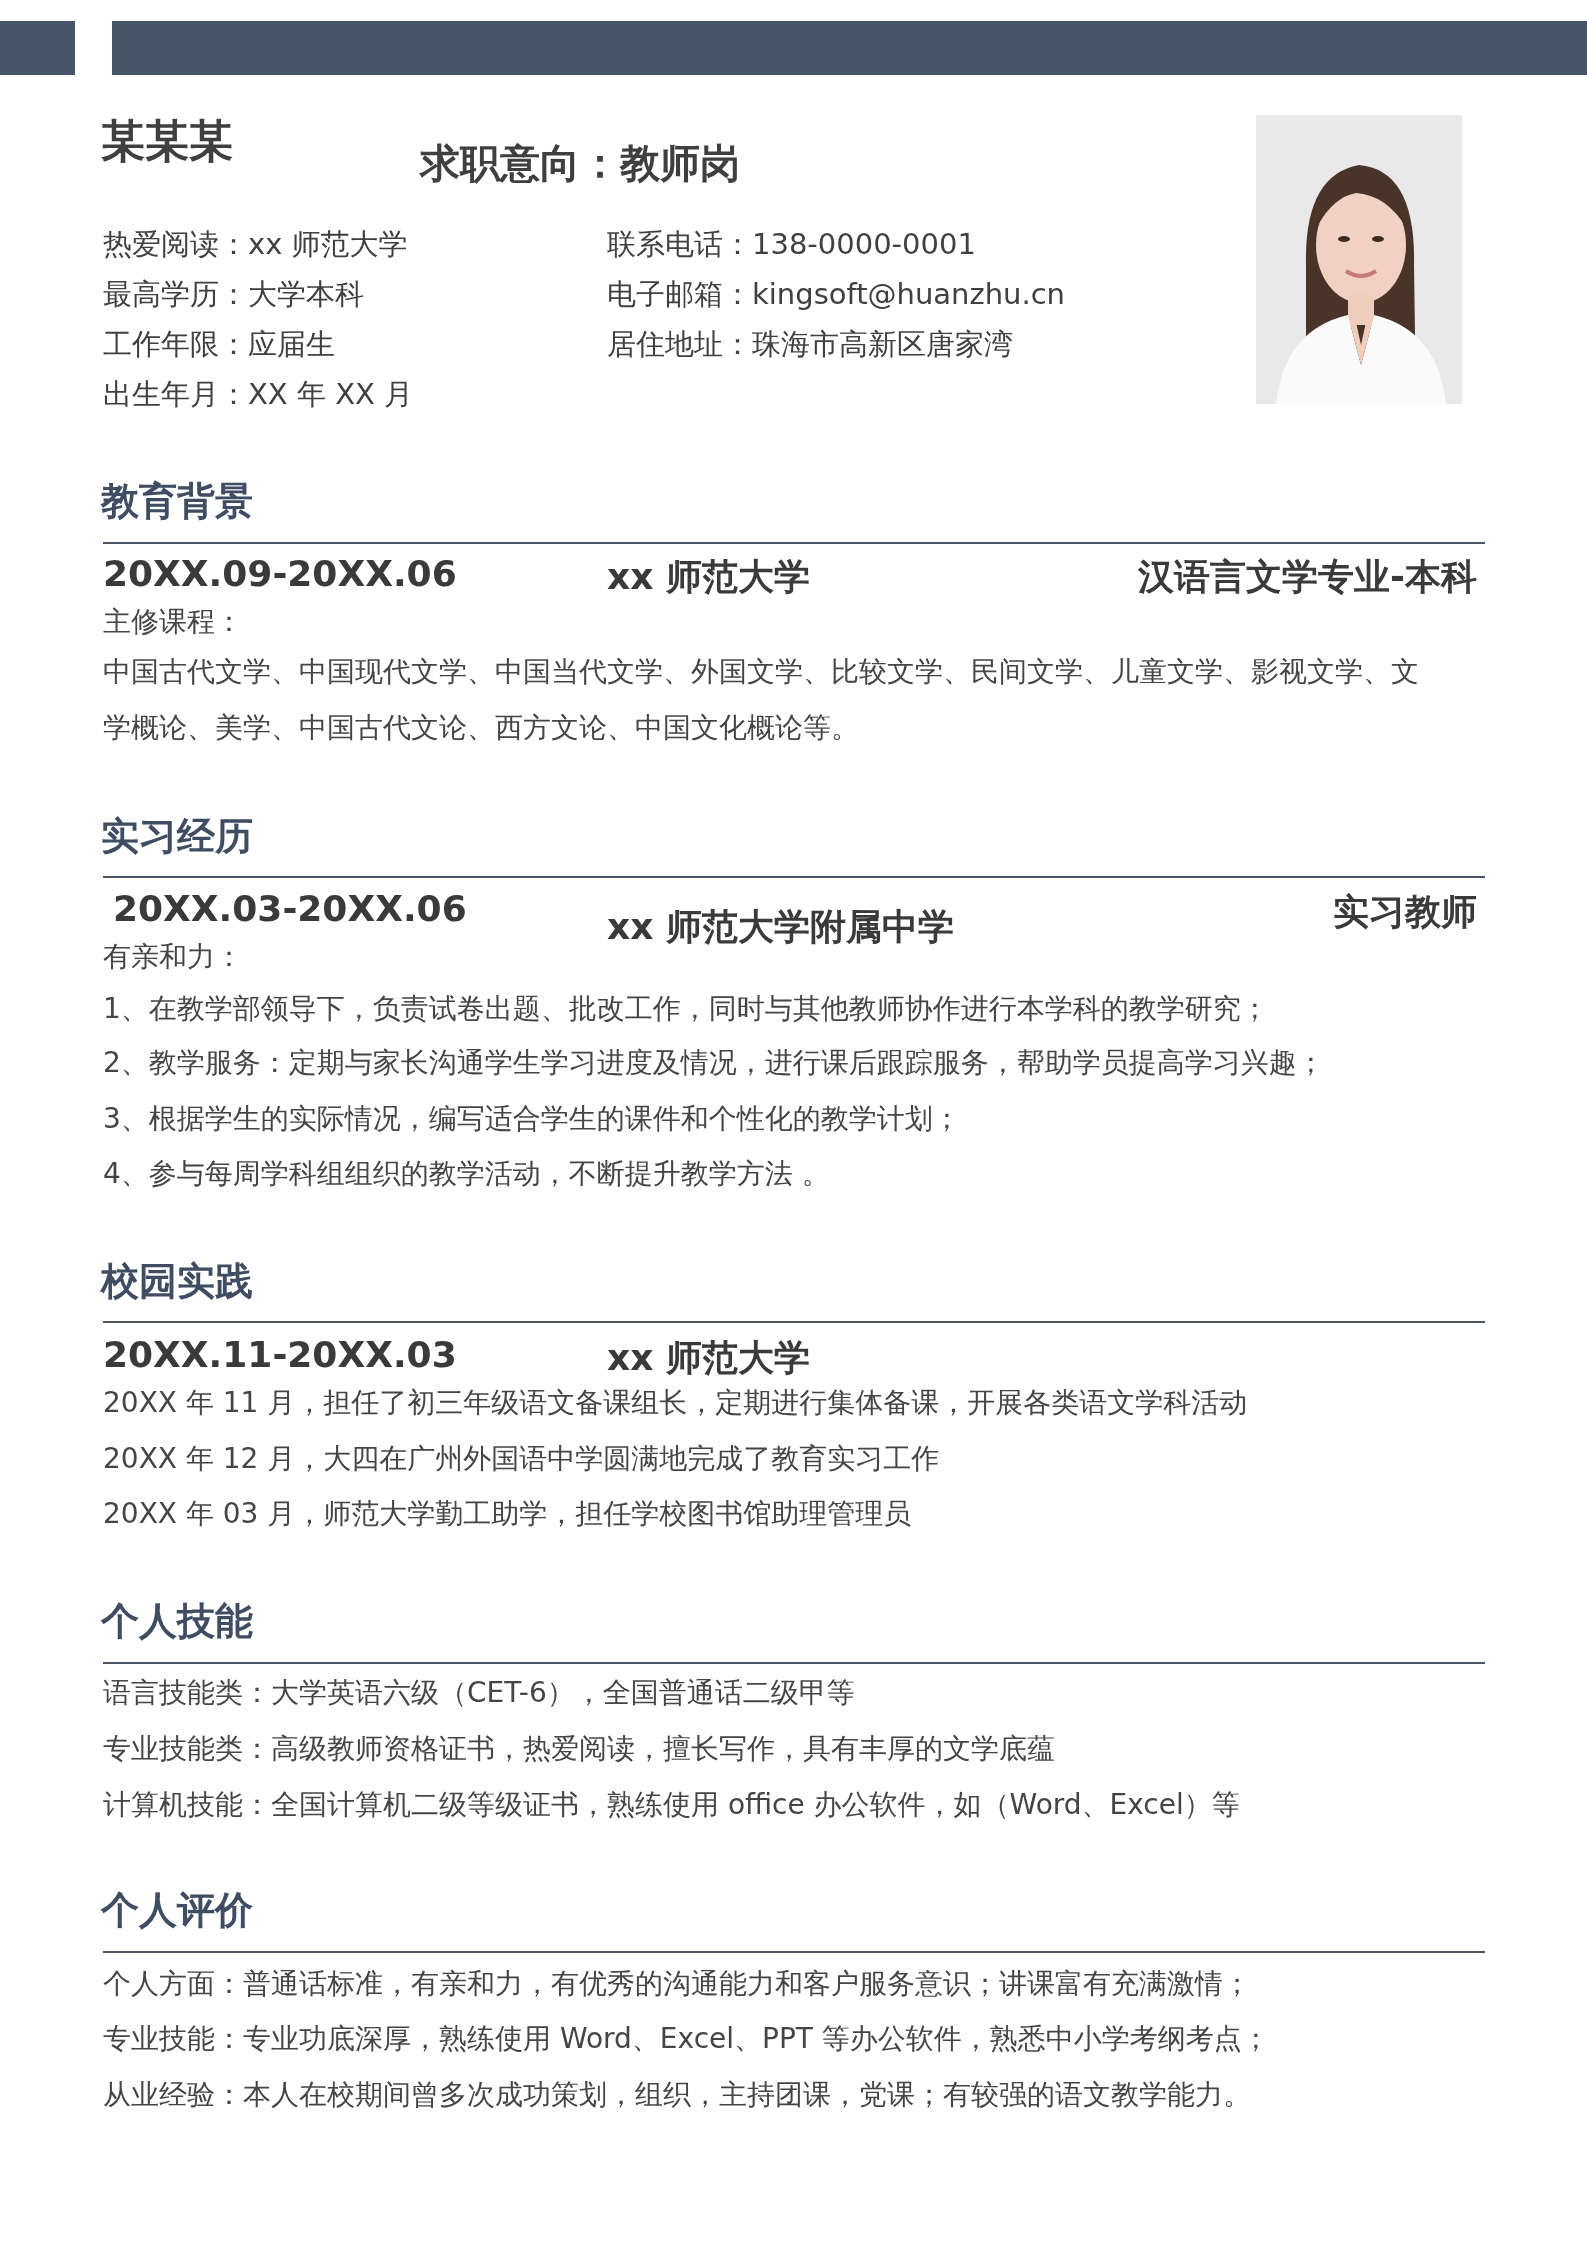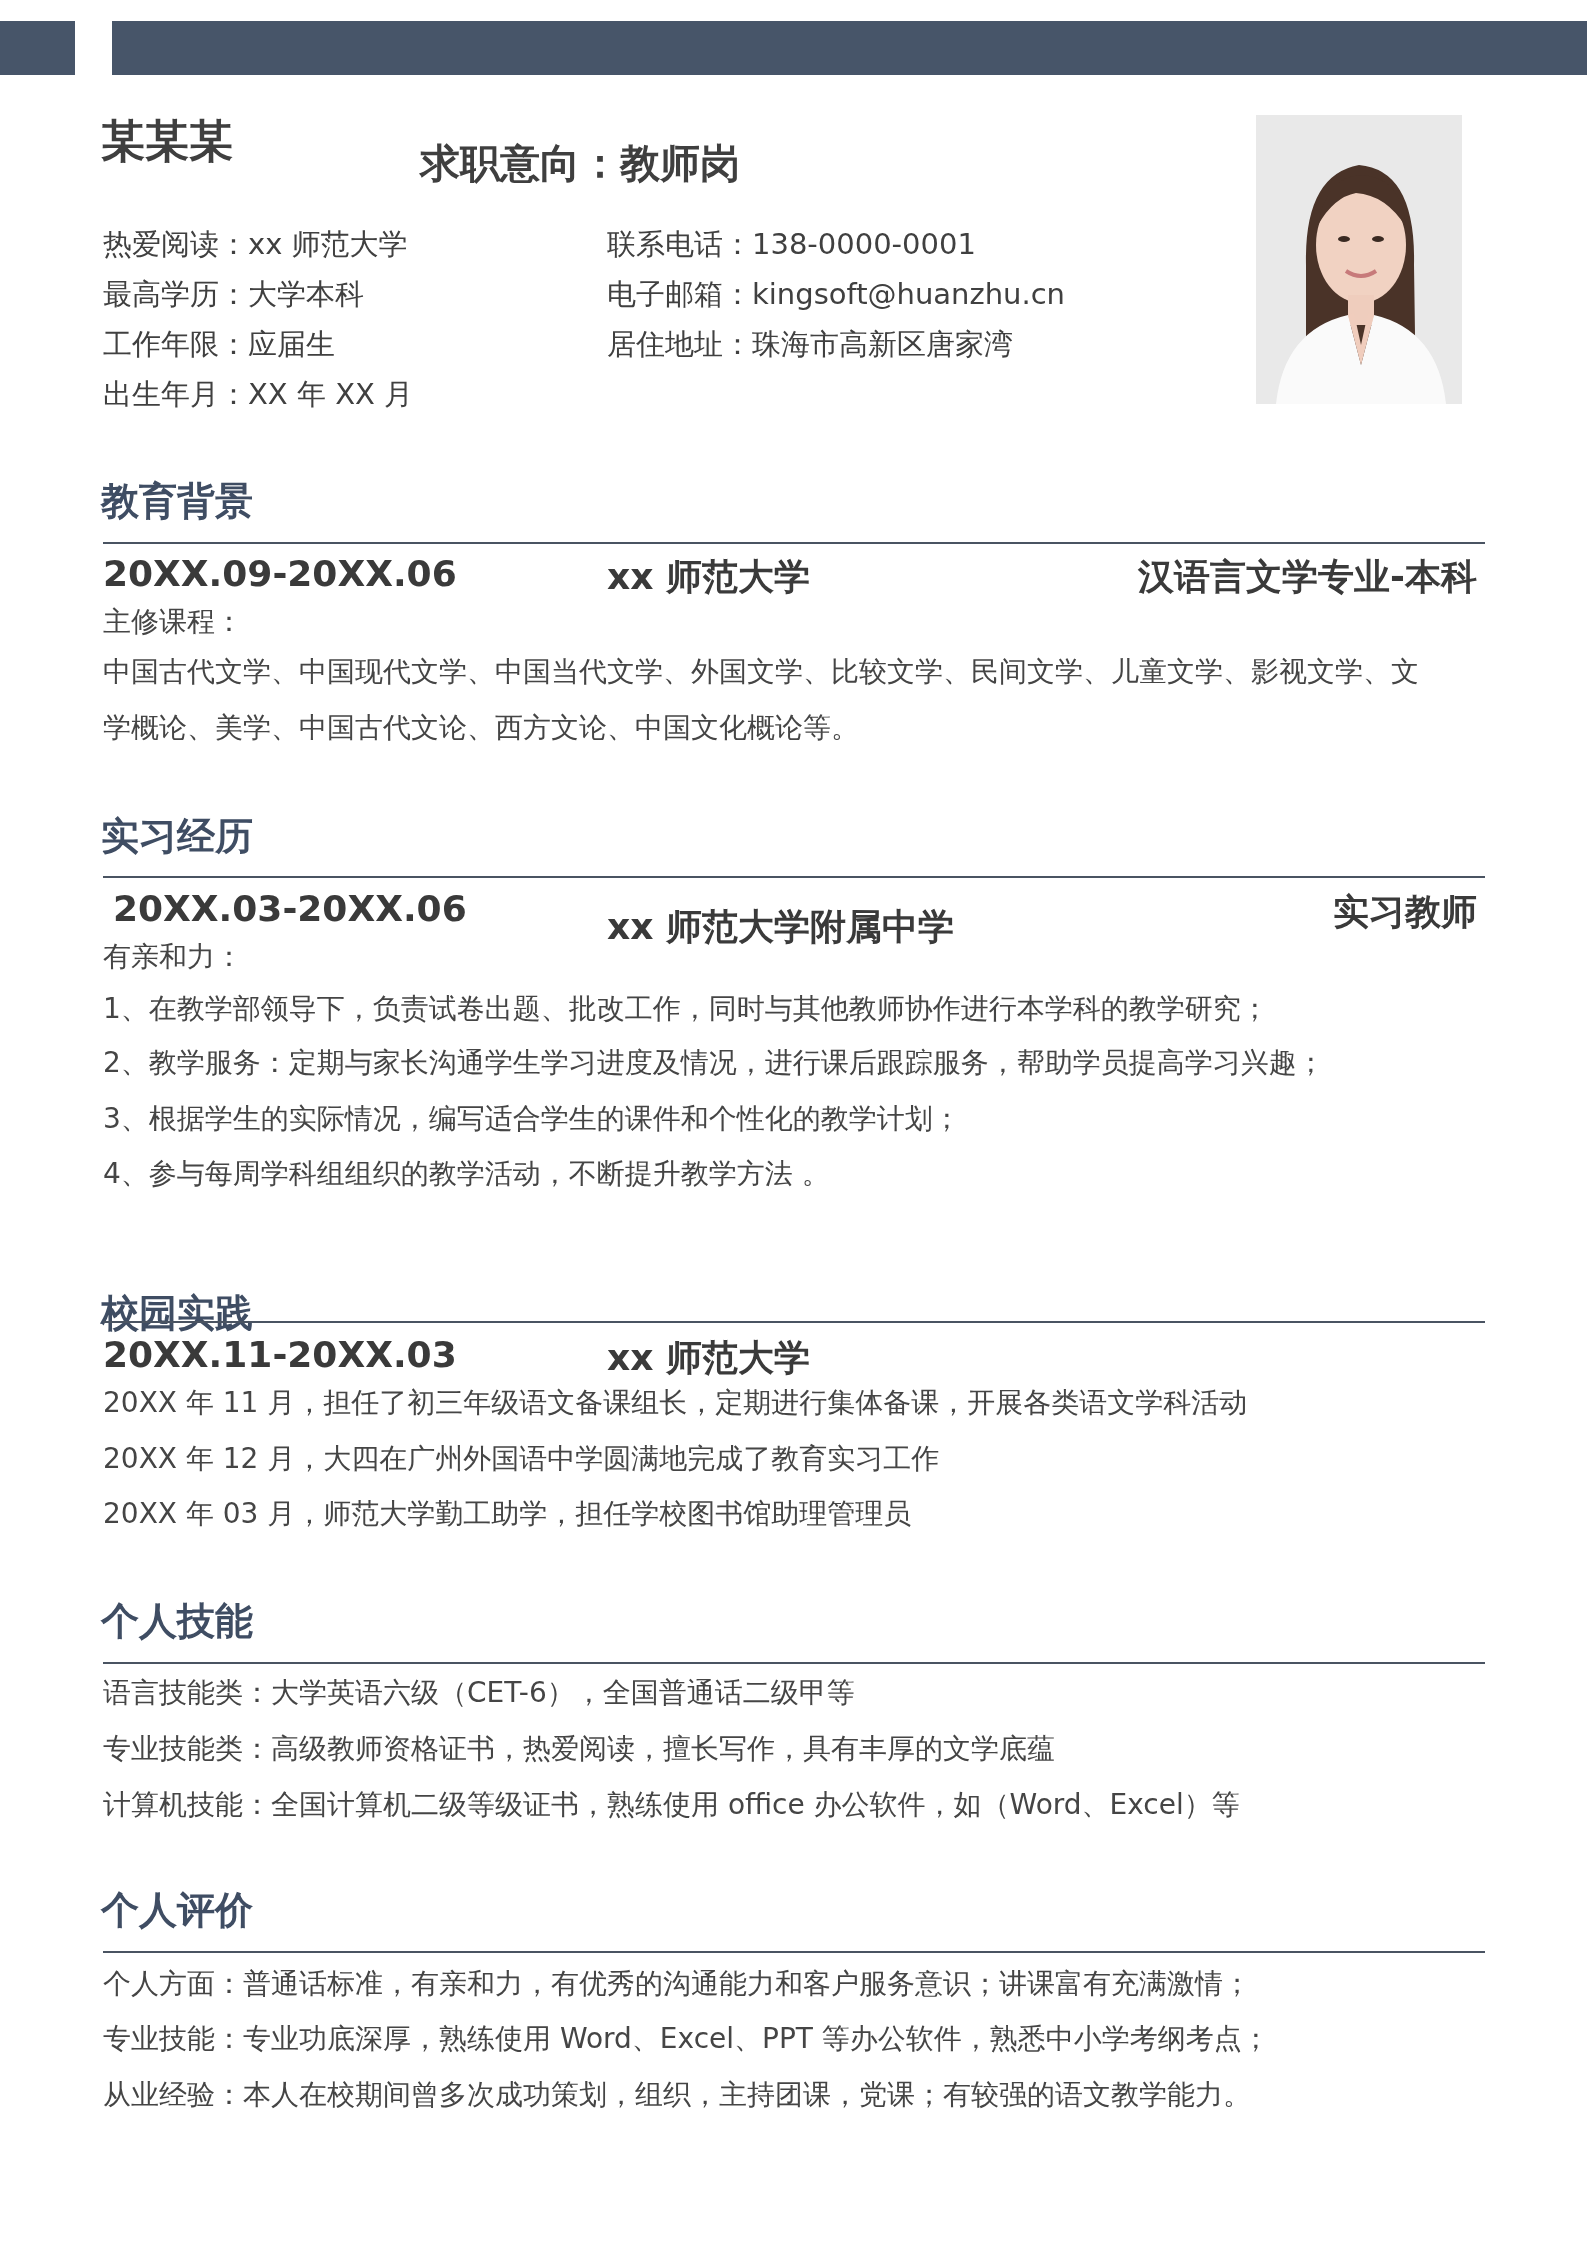--- a/index.html
+++ b/index.html
@@ -62,21 +62,21 @@
 <div class="sec-line" style="top:876px;"></div>
 <div class="abs row-b" style="left:113px;top:888px;">20XX.03-20XX.06</div>
 <div class="abs row-b" style="left:607px;top:888px;margin-top:15px;">xx 师范大学附属中学</div>
 <div class="abs row-b" style="right:110px;top:888px;">实习教师</div>
 <div class="abs txt" style="top:938px;">有亲和力：</div>
 <div class="abs txt" style="top:990px;">1、在教学部领导下，负责试卷出题、批改工作，同时与其他教师协作进行本学科的教学研究；</div>
 <div class="abs txt" style="top:1044px;">2、教学服务：定期与家长沟通学生学习进度及情况，进行课后跟踪服务，帮助学员提高学习兴趣；</div>
 <div class="abs txt" style="top:1100px;">3、根据学生的实际情况，编写适合学生的课件和个性化的教学计划；</div>
 <div class="abs txt" style="top:1155px;">4、参与每周学科组组织的教学活动，不断提升教学方法 。</div>
 
-<div class="abs sec-title" style="top:1256px;margin-top:32px;">校园实践</div>
+<div class="abs sec-title" style="top:1256px;">校园实践</div>
 <div class="sec-line" style="top:1321px;"></div>
 <div class="abs row-b" style="left:103px;top:1334px;">20XX.11-20XX.03</div>
 <div class="abs row-b" style="left:607px;top:1334px;">xx 师范大学</div>
 <div class="abs txt" style="top:1384px;">20XX 年 11 月，担任了初三年级语文备课组长，定期进行集体备课，开展各类语文学科活动</div>
 <div class="abs txt" style="top:1440px;">20XX 年 12 月，大四在广州外国语中学圆满地完成了教育实习工作</div>
 <div class="abs txt" style="top:1495px;">20XX 年 03 月，师范大学勤工助学，担任学校图书馆助理管理员</div>
 
 <div class="abs sec-title" style="top:1596px;">个人技能</div>
 <div class="sec-line" style="top:1662px;"></div>
 <div class="abs txt" style="top:1674px;">语言技能类：大学英语六级（CET-6），全国普通话二级甲等</div>

